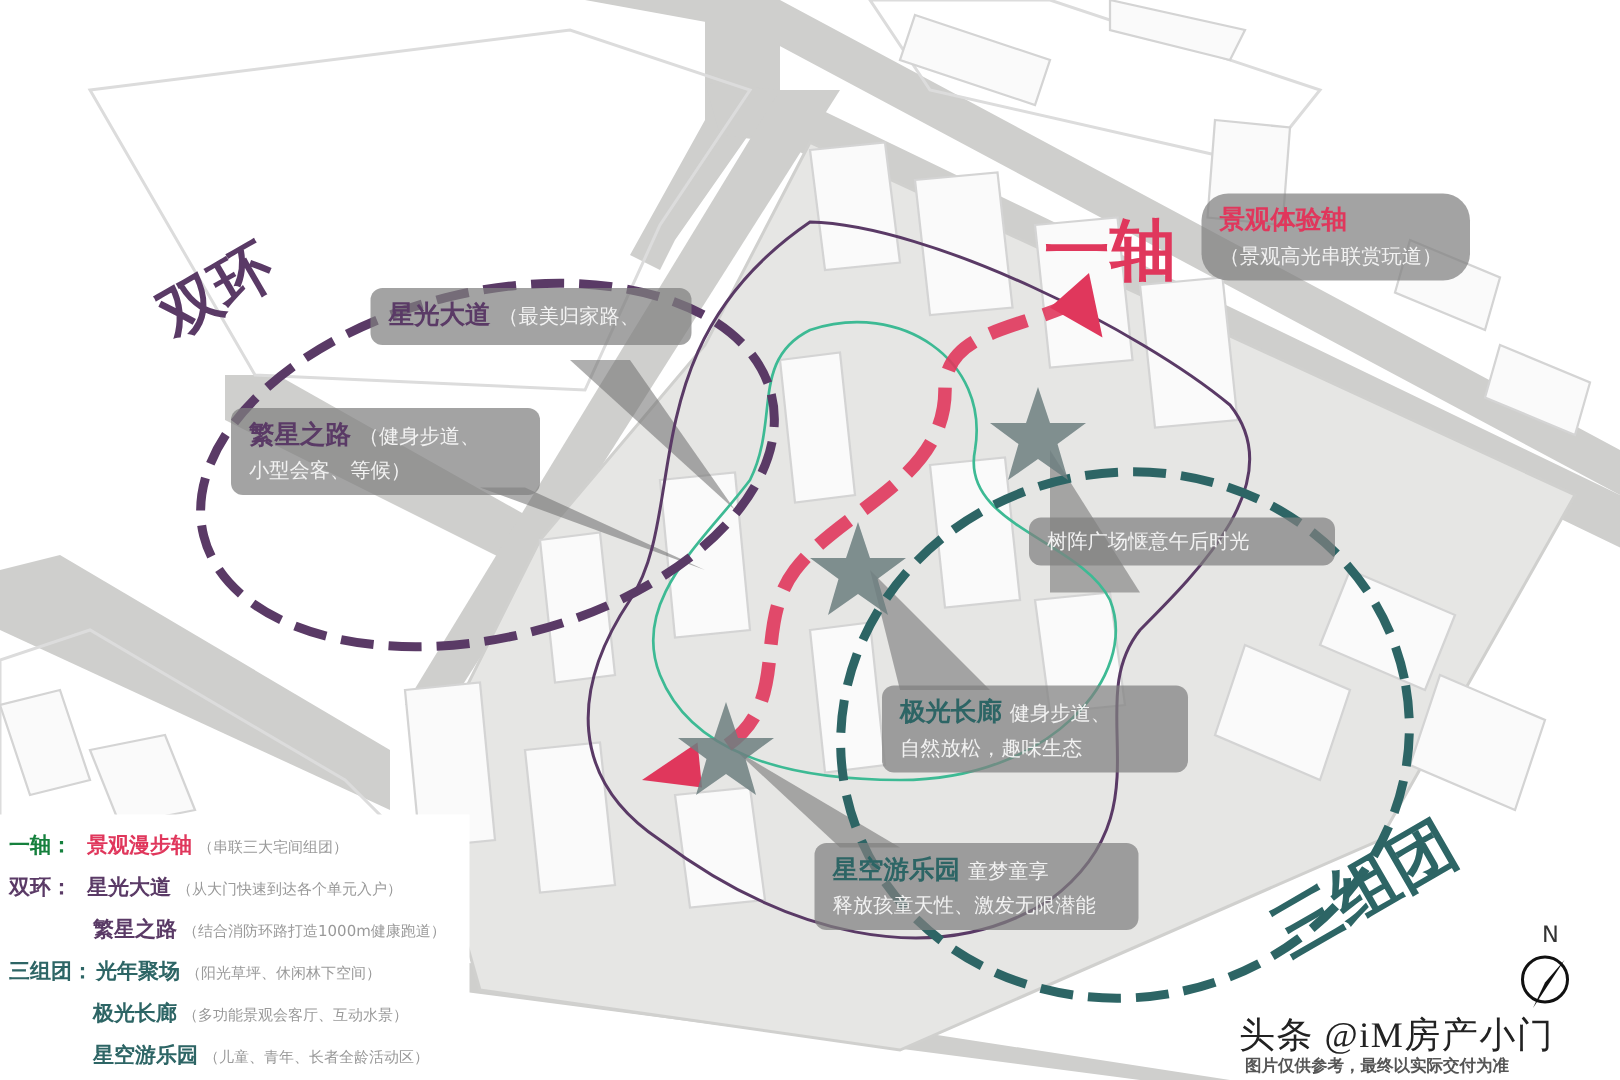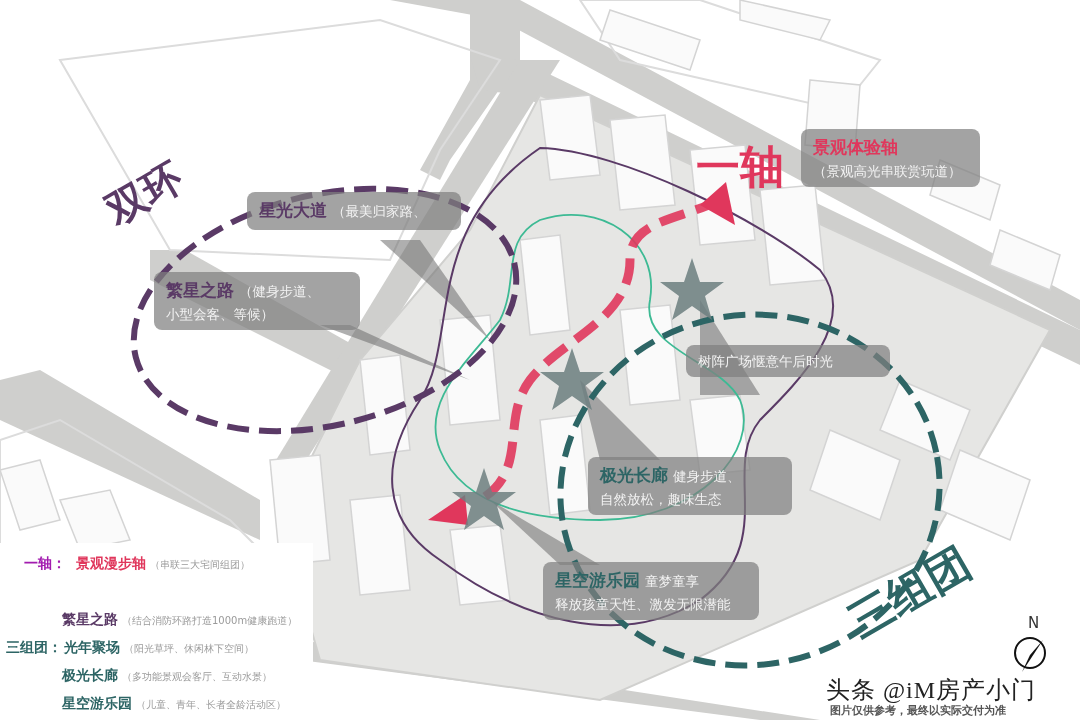--- a/index.html
+++ b/index.html
@@ -94,21 +94,21 @@
   <g>
     <circle cx="1030" cy="653" r="15" fill="none" stroke="#111" stroke-width="2"></circle>
     <polygon points="1043,640 1022,672 1030,655" fill="#111"></polygon>
   </g>
 </svg>
 
 <div class="big-label" style="left:696px;top:138px;font-size:44px;color:#e0375c;">一轴</div>
 <div class="big-label" style="left:96px;top:190px;font-size:40px;color:#5a3a66;transform:rotate(-30deg);transform-origin:left top;">双环</div>
 <div class="big-label" style="left:838px;top:600px;font-size:44px;color:#2d6565;transform:rotate(-30deg);transform-origin:left top;">三组团</div>
 
-<div class="callout" style="left:801px;top:129px;width:155px;">
+<div class="callout" style="left:801px;top:129px;width:155px;border-radius:18px;">
   <div class="t" style="color:#e0375c;">景观体验轴</div>
   <div class="d">（景观高光串联赏玩道）</div>
 </div>
 
 <div class="callout" style="left:247px;top:192px;width:190px;">
   <div><span class="t" style="color:#5a3a66;">星光大道</span> <span class="d">（最美归家路、</span></div>
 </div>
 
 <div class="callout" style="left:154px;top:272px;width:182px;">
   <div><span class="t" style="color:#5a3a66;">繁星之路</span> <span class="d">（健身步道、</span></div>
@@ -124,21 +124,24 @@
   <div class="d">自然放松，趣味生态</div>
 </div>
 
 <div class="callout" style="left:543px;top:562px;width:192px;">
   <div><span class="t" style="color:#2d6565;">星空游乐园</span> <span class="d">童梦童享</span></div>
   <div class="d">释放孩童天性、激发无限潜能</div>
 </div>
 
 <div id="legend">
   <div class="lg-row" style="left:6px;top:12px;">
-    <span style="color:#a21caf;display:inline-block;width:52px;margin-left:18px;">一轴：</span><span style="color:#e0375c;">景观漫步轴</span><span class="note">（串联三大宅间组团）</span>
+    <span style="color:#15803d;display:inline-block;width:52px;">一轴：</span><span style="color:#e0375c;">景观漫步轴</span><span class="note">（串联三大宅间组团）</span>
+  </div>
+  <div class="lg-row" style="left:6px;top:40px;">
+    <span style="color:#5a3a66;display:inline-block;width:52px;">双环：</span><span style="color:#5a3a66;">星光大道</span><span class="note">（从大门快速到达各个单元入户）</span>
   </div>
   <div class="lg-row" style="left:62px;top:68px;">
     <span style="color:#5a3a66;">繁星之路</span><span class="note">（结合消防环路打造1000m健康跑道）</span>
   </div>
   <div class="lg-row" style="left:6px;top:96px;">
     <span style="color:#2d6565;display:inline-block;width:58px;">三组团：</span><span style="color:#2d6565;">光年聚场</span><span class="note">（阳光草坪、休闲林下空间）</span>
   </div>
   <div class="lg-row" style="left:62px;top:124px;">
     <span style="color:#2d6565;">极光长廊</span><span class="note">（多功能景观会客厅、互动水景）</span>
   </div>

